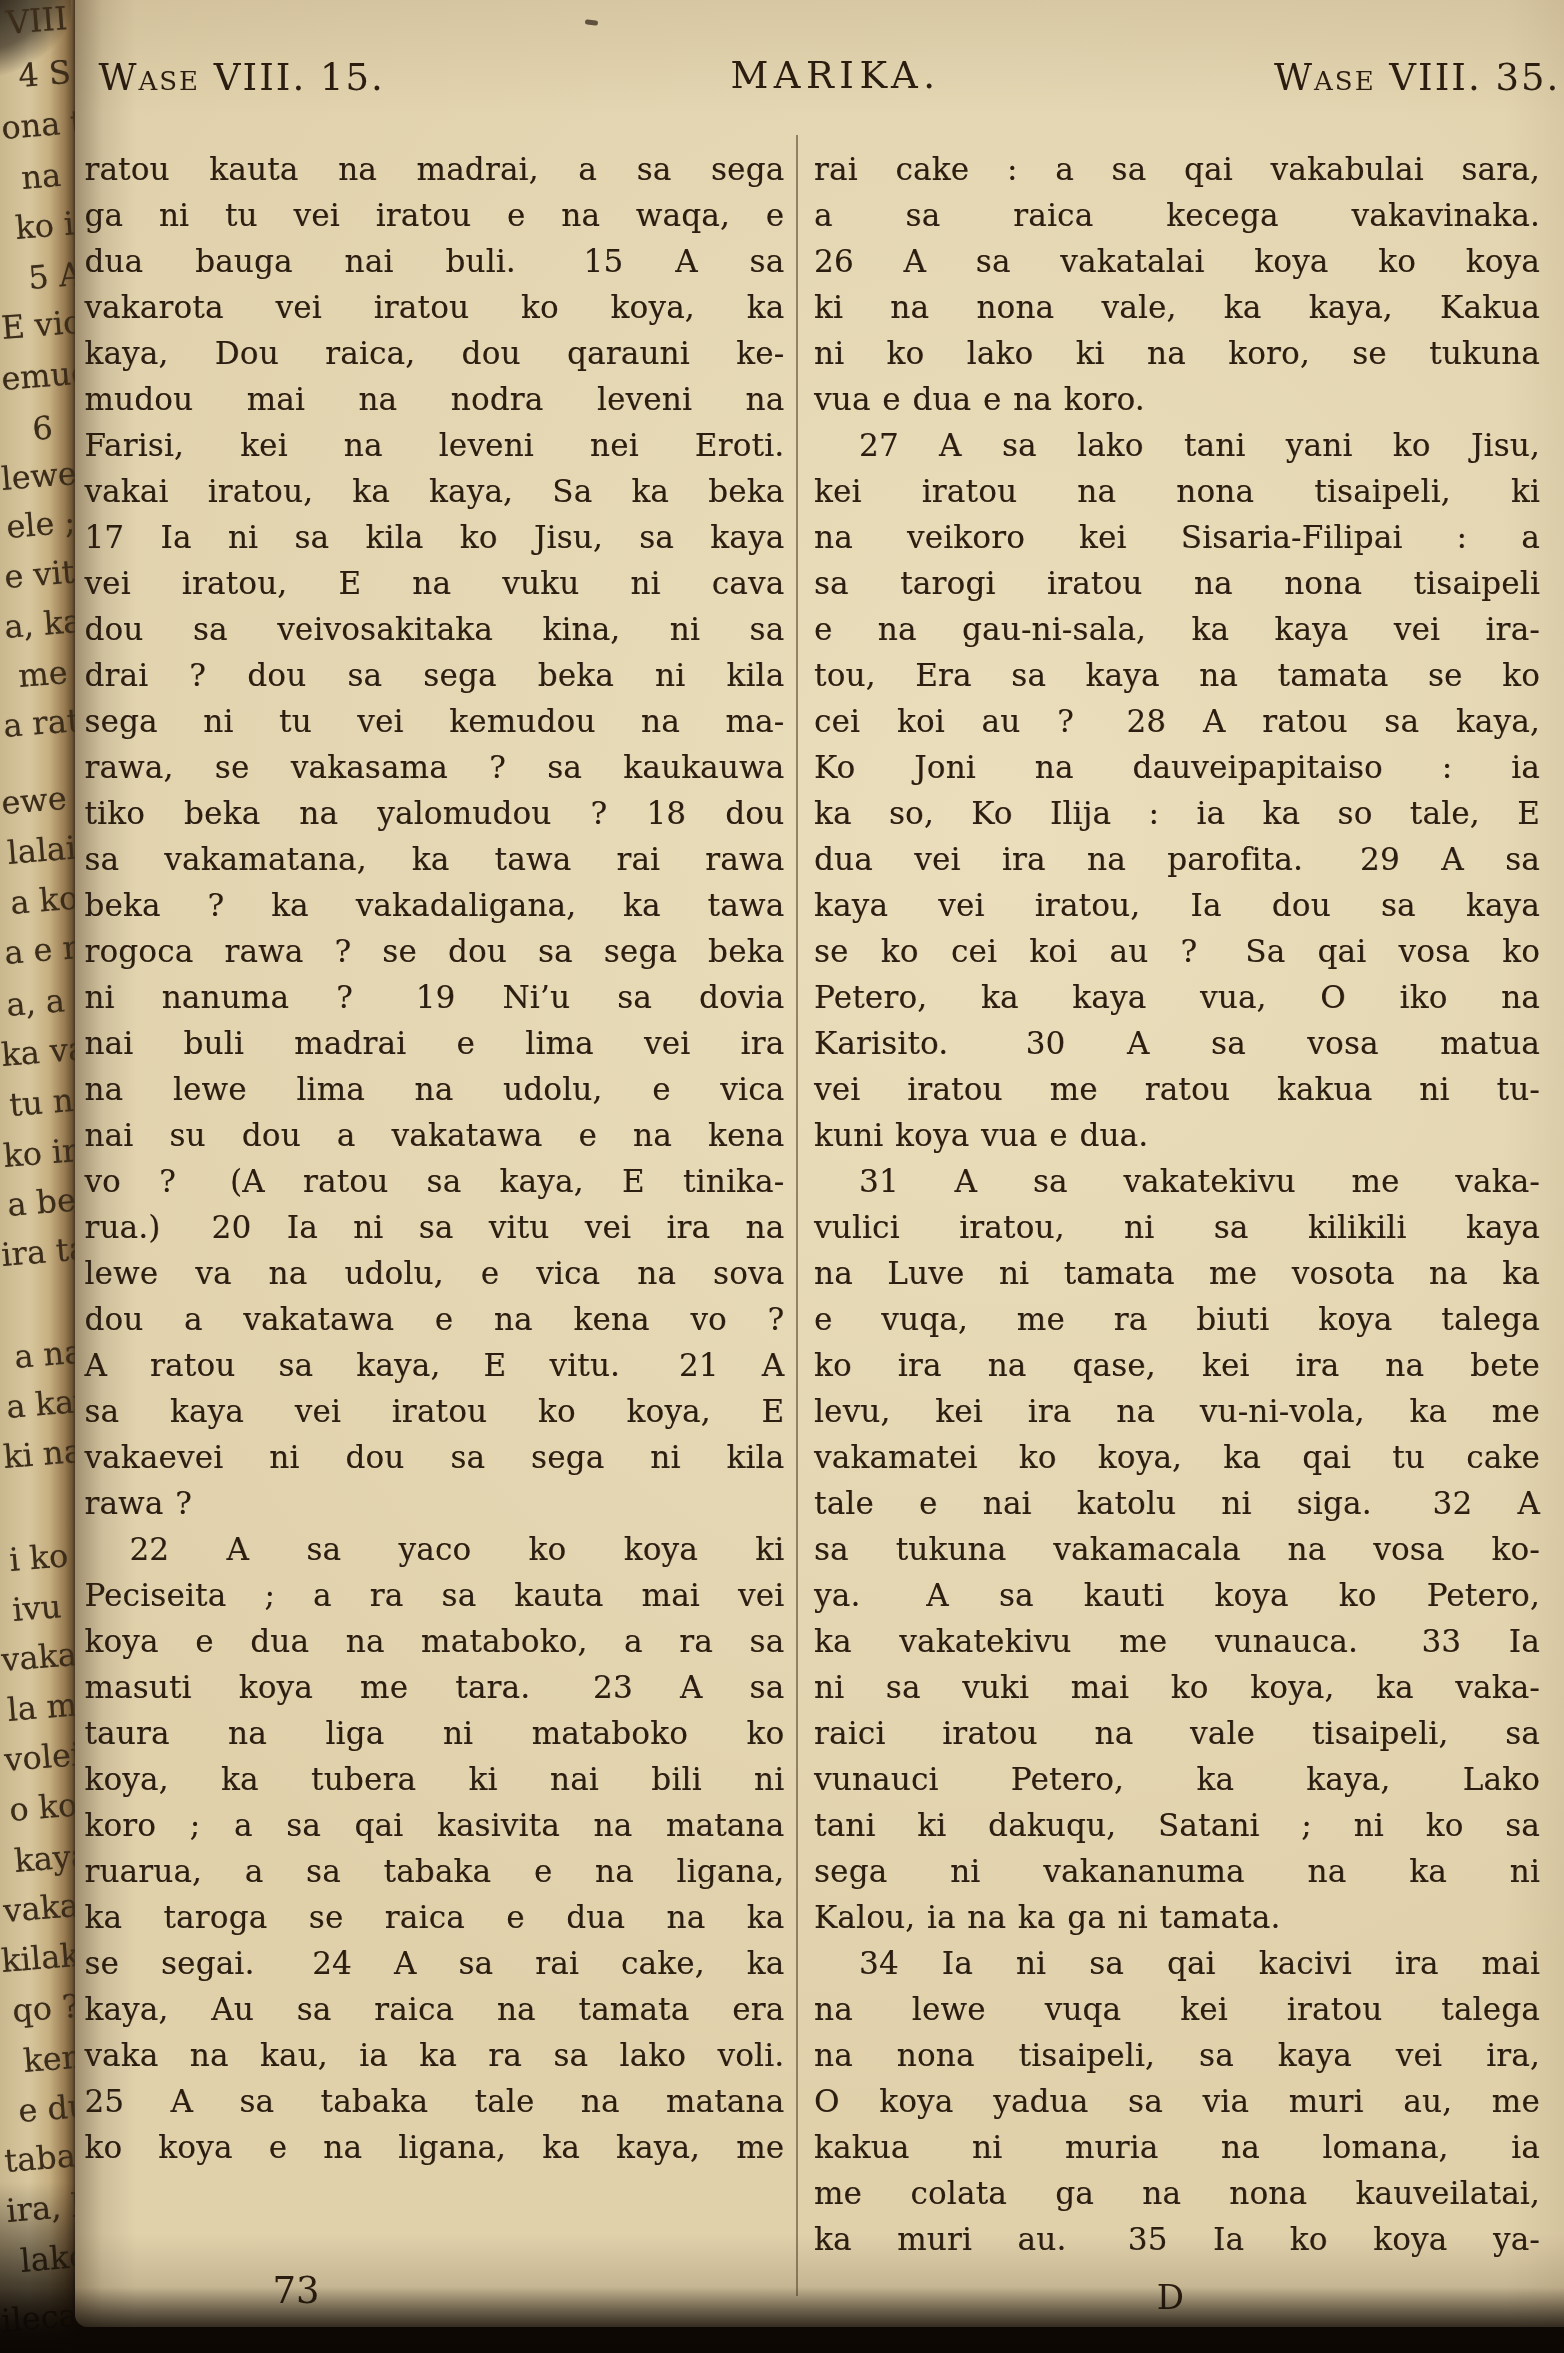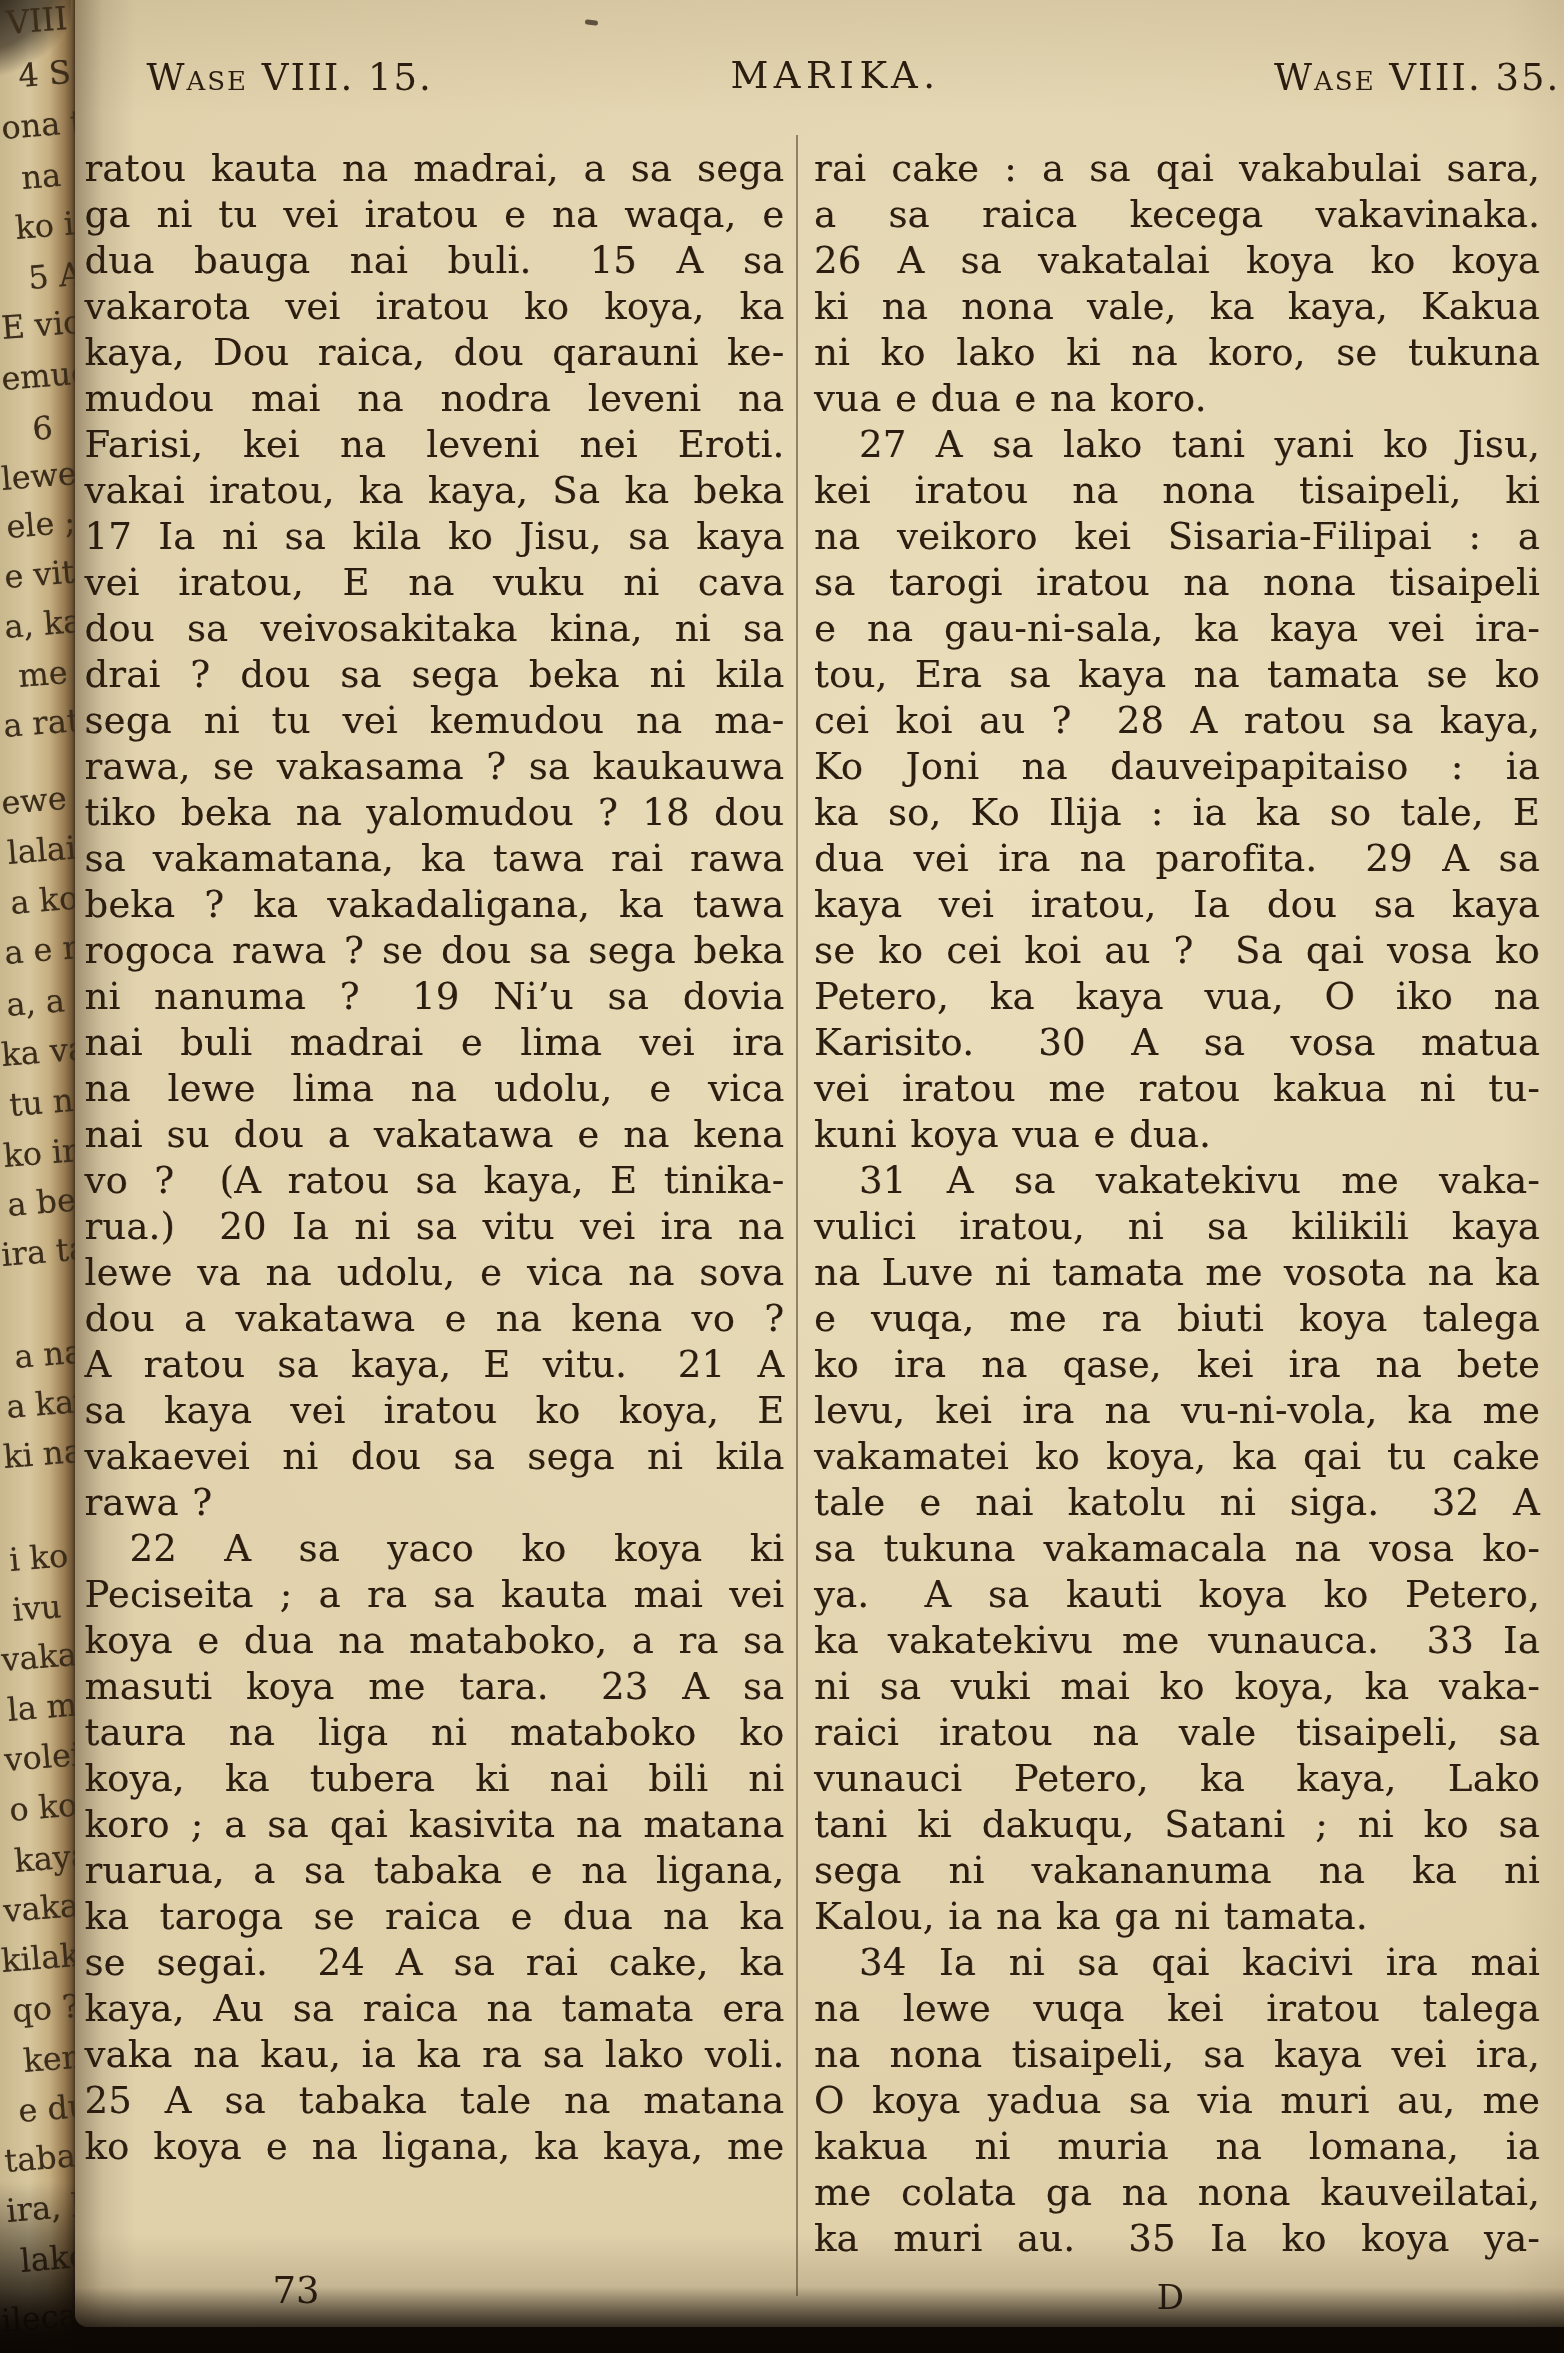--- a/index.html
+++ b/index.html
@@ -49,26 +49,26 @@
     position:absolute;left:0;right:0;bottom:0;height:72px;
     background:linear-gradient(to top, #0c0703 0%, rgba(12,7,3,.85) 22px, rgba(12,7,3,0) 67px);
     pointer-events:none;
   }
 
   
   .header{position:absolute;top:56px;left:0;right:0;height:52px;color:var(--ink,#2b1e11);font-size:37px;}
   .hl{position:absolute;left:23.5px;top:0;}
   .hc{position:absolute;left:0;top:-1.6px;width:1441px;text-align:center;letter-spacing:5.5px;padding-left:40px;}
   .hr{position:absolute;right:4.7px;top:0;}
-  .sc{font-variant:small-caps;letter-spacing:2px;margin-left:48px;}
+  .sc{font-variant:small-caps;letter-spacing:2px;}
 
   
   .col{
     position:absolute;top:146px;color:var(--ink,#2b1e11);
-    font-size:37px;line-height:46px;word-spacing:1.6px;letter-spacing:0.2px;
+    font-size:31px;line-height:46px;word-spacing:1.6px;letter-spacing:0.2px;
     text-shadow:0.4px 0.4px 0.6px rgba(43,30,17,.38);
   }
   .col.left{left:9.4px;width:700px;}
   .col.right{left:739px;width:726px;}
   .line{text-align:justify;text-align-last:justify;text-justify:inter-word;height:46px;overflow:visible;}
   .line.endp{text-align-last:left;}
   .line.indent{text-indent:45px;}
 
   .divider{
     position:absolute;left:721px;top:135px;width:2.3px;height:2161px;

